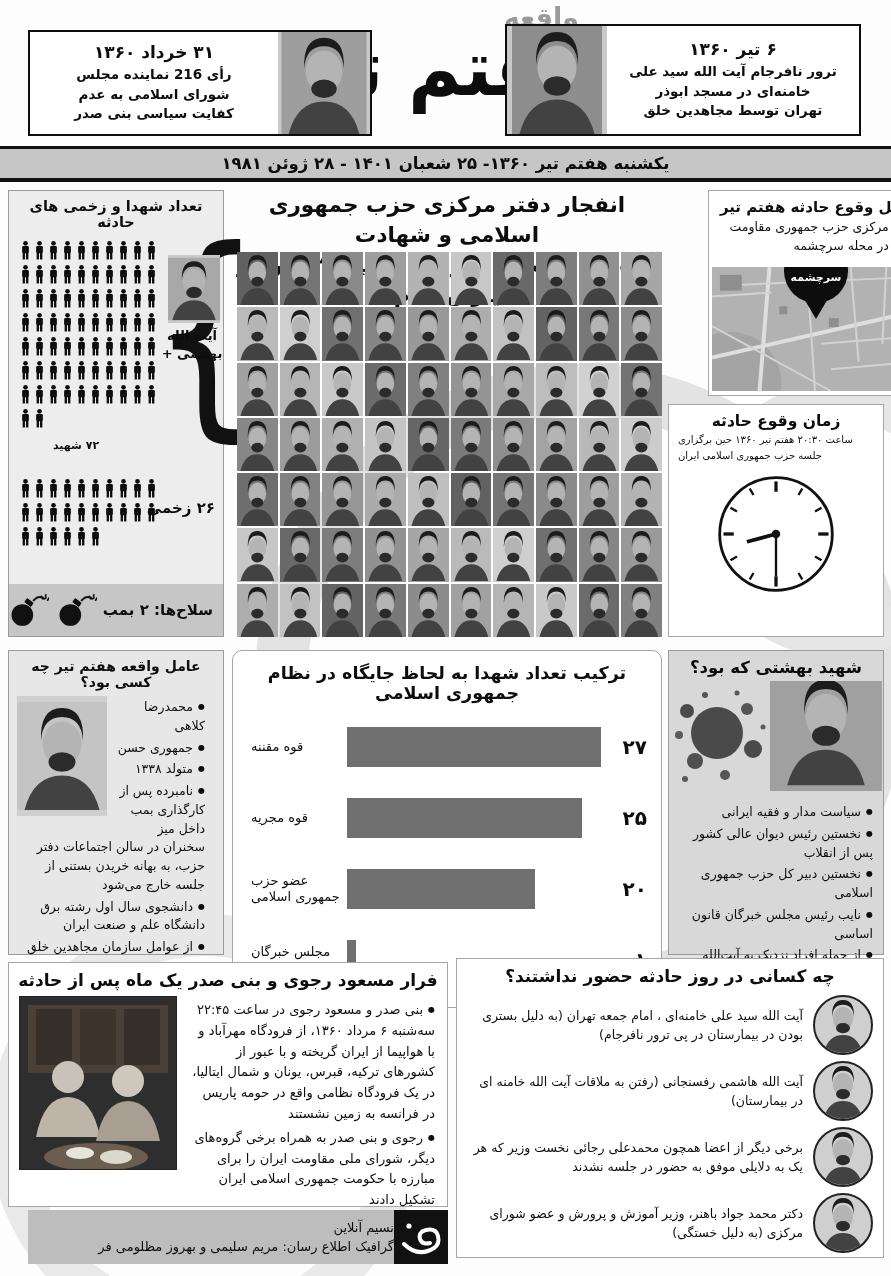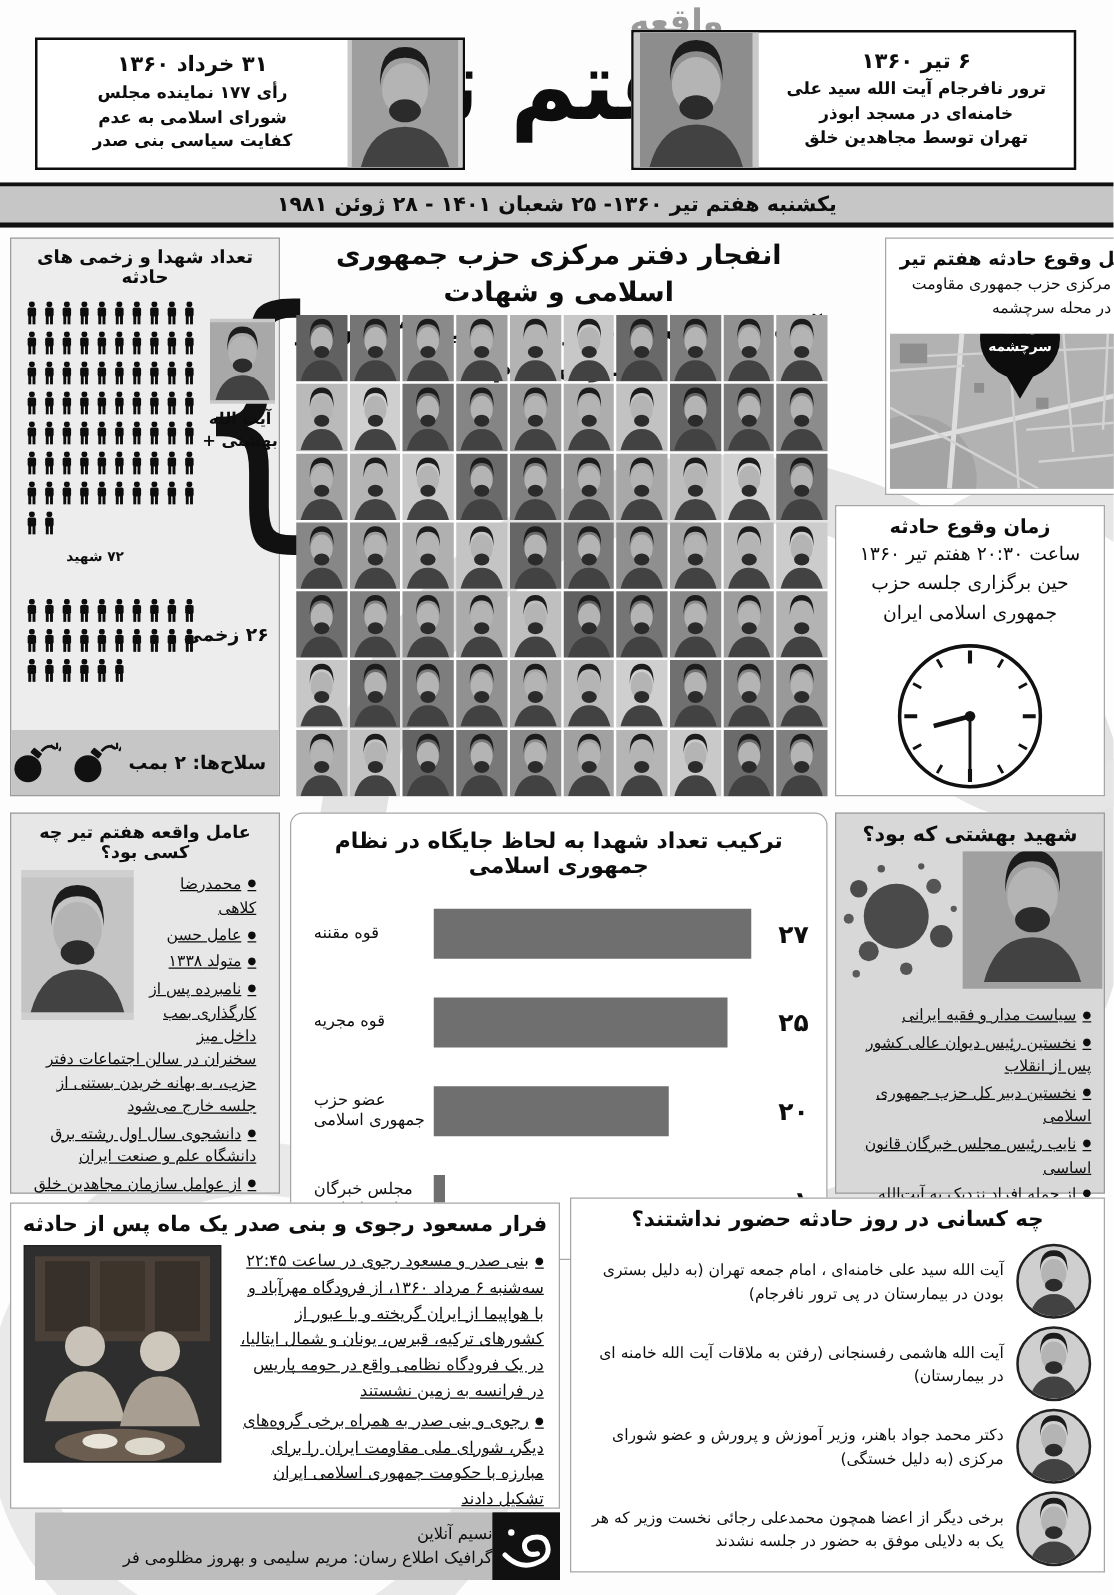--- a/index.html
+++ b/index.html
@@ -53,27 +53,27 @@
   #map-desc{font-size:12.5px;line-height:1.5;padding:0 8px;text-align:right;}
   #map-area{position:absolute;left:3px;right:3px;top:76px;bottom:4px;background:#b2b2b2;overflow:hidden;}
   #map-area svg{width:100%;height:100%;display:block;}
   .pin{position:absolute;left:50%;top:48px;transform:translateX(-50%);width:64px;height:64px;
        background:#0d0d0d;border-radius:50%;color:#fff;display:flex;flex-direction:column;
        align-items:center;justify-content:center;font-weight:bold;font-size:11px;line-height:1.3;z-index:3;}
   .pin::after{content:"";position:absolute;top:58px;left:50%;transform:translateX(-50%);
               border:13px solid transparent;border-top:22px solid #0d0d0d;}
   #time-panel{left:668px;top:404px;width:216px;height:233px;}
   #time-panel .ptitle{font-size:15.5px;}
-  #time-desc{font-size:15px;line-height:1.55;padding:0 9px;text-align:center;}
+  #time-desc{font-size:10px;line-height:1.55;padding:0 9px;text-align:left;}
   #clock{display:block;margin:10px auto 0;}
   
   #perp-panel{left:8px;top:650px;width:216px;height:305px;background:#e7e7e7;border-color:#9b9b9b;}
   #perp-panel .ptitle{font-size:14px;}
   .bullets{list-style:none;margin:4px 0 0;padding:0 10px;font-size:12.5px;line-height:1.5;text-align:right;}
-  .bullets li{margin-bottom:3px;text-decoration:underline;}
+  .bullets li{margin-bottom:3px;}
   .bullets li::before{content:"●";font-size:8px;vertical-align:2px;margin-left:5px;}
   #perp-photo{float:left;width:90px;height:120px;margin:2px 8px 4px 0;background:#cfcfcf;}
   #beh-panel{left:668px;top:650px;width:216px;height:305px;background:#d8d8d8;border-color:#9b9b9b;}
   #beh-panel .ptitle{font-size:16.5px;}
   #beh-photo{position:absolute;right:1px;top:30px;width:112px;height:110px;background:#bdbdbd;}
   #splat{position:absolute;left:4px;top:36px;width:96px;height:102px;}
   #beh-bullets{position:absolute;top:148px;left:0;right:0;}
   
   #chart-panel{left:232px;top:650px;width:430px;height:358px;z-index:2;border-radius:10px;}
   #chart-panel .ptitle{font-size:17.5px;margin-top:12px;}
@@ -146,21 +146,21 @@
 
   <div class="hbox abs" style="left:28px;top:30px;width:344px;height:106px;">
     <div class="photo" style="width:92px;height:100%;">
       <svg viewBox="0 0 60 72">
           <rect width="60" height="72" fill="#9e9e9e"></rect>
           <use href="#sym-bust"></use>
         </svg>
     </div>
     <div class="htext">
       <div class="hdate">۳۱ خرداد ۱۳۶۰</div>
-      <div class="hline">رأی ۱۷۷ نماینده مجلس</div>
+      <div class="hline">رأی 216 نماینده مجلس</div>
       <div class="hline">شورای اسلامی به عدم</div>
       <div class="hline">کفایت سیاسی بنی صدر</div>
     </div>
   </div>
 
   <div class="small-title">واقعه</div>
   <div class="big-title">هفتم تیر</div>
 
   <div class="hbox abs" style="left:505px;top:24px;width:356px;height:112px;">
     <div class="htext">
@@ -927,21 +927,21 @@
     <div class="ptitle">عامل واقعه هفتم تیر چه کسی بود؟</div>
     <div class="perp-body" style="padding:2px 8px;">
       <div id="perp-photo" class="photo">
         <svg viewBox="0 0 60 72">
             <rect width="60" height="72" fill="#c4c4c4"></rect>
             <use href="#sym-bust"></use>
           </svg>
       </div>
       <ul class="bullets">
           <li>محمدرضا کلاهی</li>
-          <li>عامل حسن</li>
+          <li>جمهوری حسن</li>
           <li>متولد ۱۳۳۸</li>
           <li>نامبرده پس از کارگذاری بمب داخل میز سخنران در سالن اجتماعات دفتر حزب، به بهانه خریدن بستنی از جلسه خارج می‌شود</li>
           <li>دانشجوی سال اول رشته برق دانشگاه علم و صنعت ایران</li>
           <li>از عوامل سازمان مجاهدین خلق</li>
         </ul>
     </div>
   </div>
 
   <div class="panel" id="chart-panel">
     <div class="ptitle">ترکیب تعداد شهدا به لحاظ جایگاه در نظام جمهوری اسلامی</div>
@@ -1057,29 +1057,29 @@
             </svg>
           </div>
           <div class="absent-text">آیت الله هاشمی رفسنجانی (رفتن به ملاقات آیت الله خامنه ای در بیمارستان)</div>
         </div>
         <div class="absent-item">
           <div class="absent-photo">
             <svg viewBox="0 0 60 60">
               <use href="#sym-bust" xlink:href="#sym-bust"></use>
             </svg>
           </div>
-          <div class="absent-text">دکتر محمد جواد باهنر، وزیر آموزش و پرورش و عضو شورای مرکزی (به دلیل خستگی)</div>
+          <div class="absent-text">برخی دیگر از اعضا همچون محمدعلی رجائی نخست وزیر که هر یک به دلایلی موفق به حضور در جلسه نشدند</div>
         </div>
         <div class="absent-item">
           <div class="absent-photo">
             <svg viewBox="0 0 60 60">
               <use href="#sym-bust" xlink:href="#sym-bust"></use>
             </svg>
           </div>
-          <div class="absent-text">برخی دیگر از اعضا همچون محمدعلی رجائی نخست وزیر که هر یک به دلایلی موفق به حضور در جلسه نشدند</div>
+          <div class="absent-text">دکتر محمد جواد باهنر، وزیر آموزش و پرورش و عضو شورای مرکزی (به دلیل خستگی)</div>
         </div>
       </div>
   </div>
 
   <div class="abs" id="footer">
     <div class="logo">
       <svg viewBox="0 0 54 54">
         <rect width="54" height="54" fill="#111"></rect>
         <path d="M10 34 q14 14 30 4 q6 -4 4 -12 q-2 -8 -12 -6 q-8 2 -6 9 q2 6 10 4" fill="none" stroke="#fff" stroke-width="4" stroke-linecap="round"></path>
         <circle cx="15" cy="16" r="2.6" fill="#fff"></circle>

